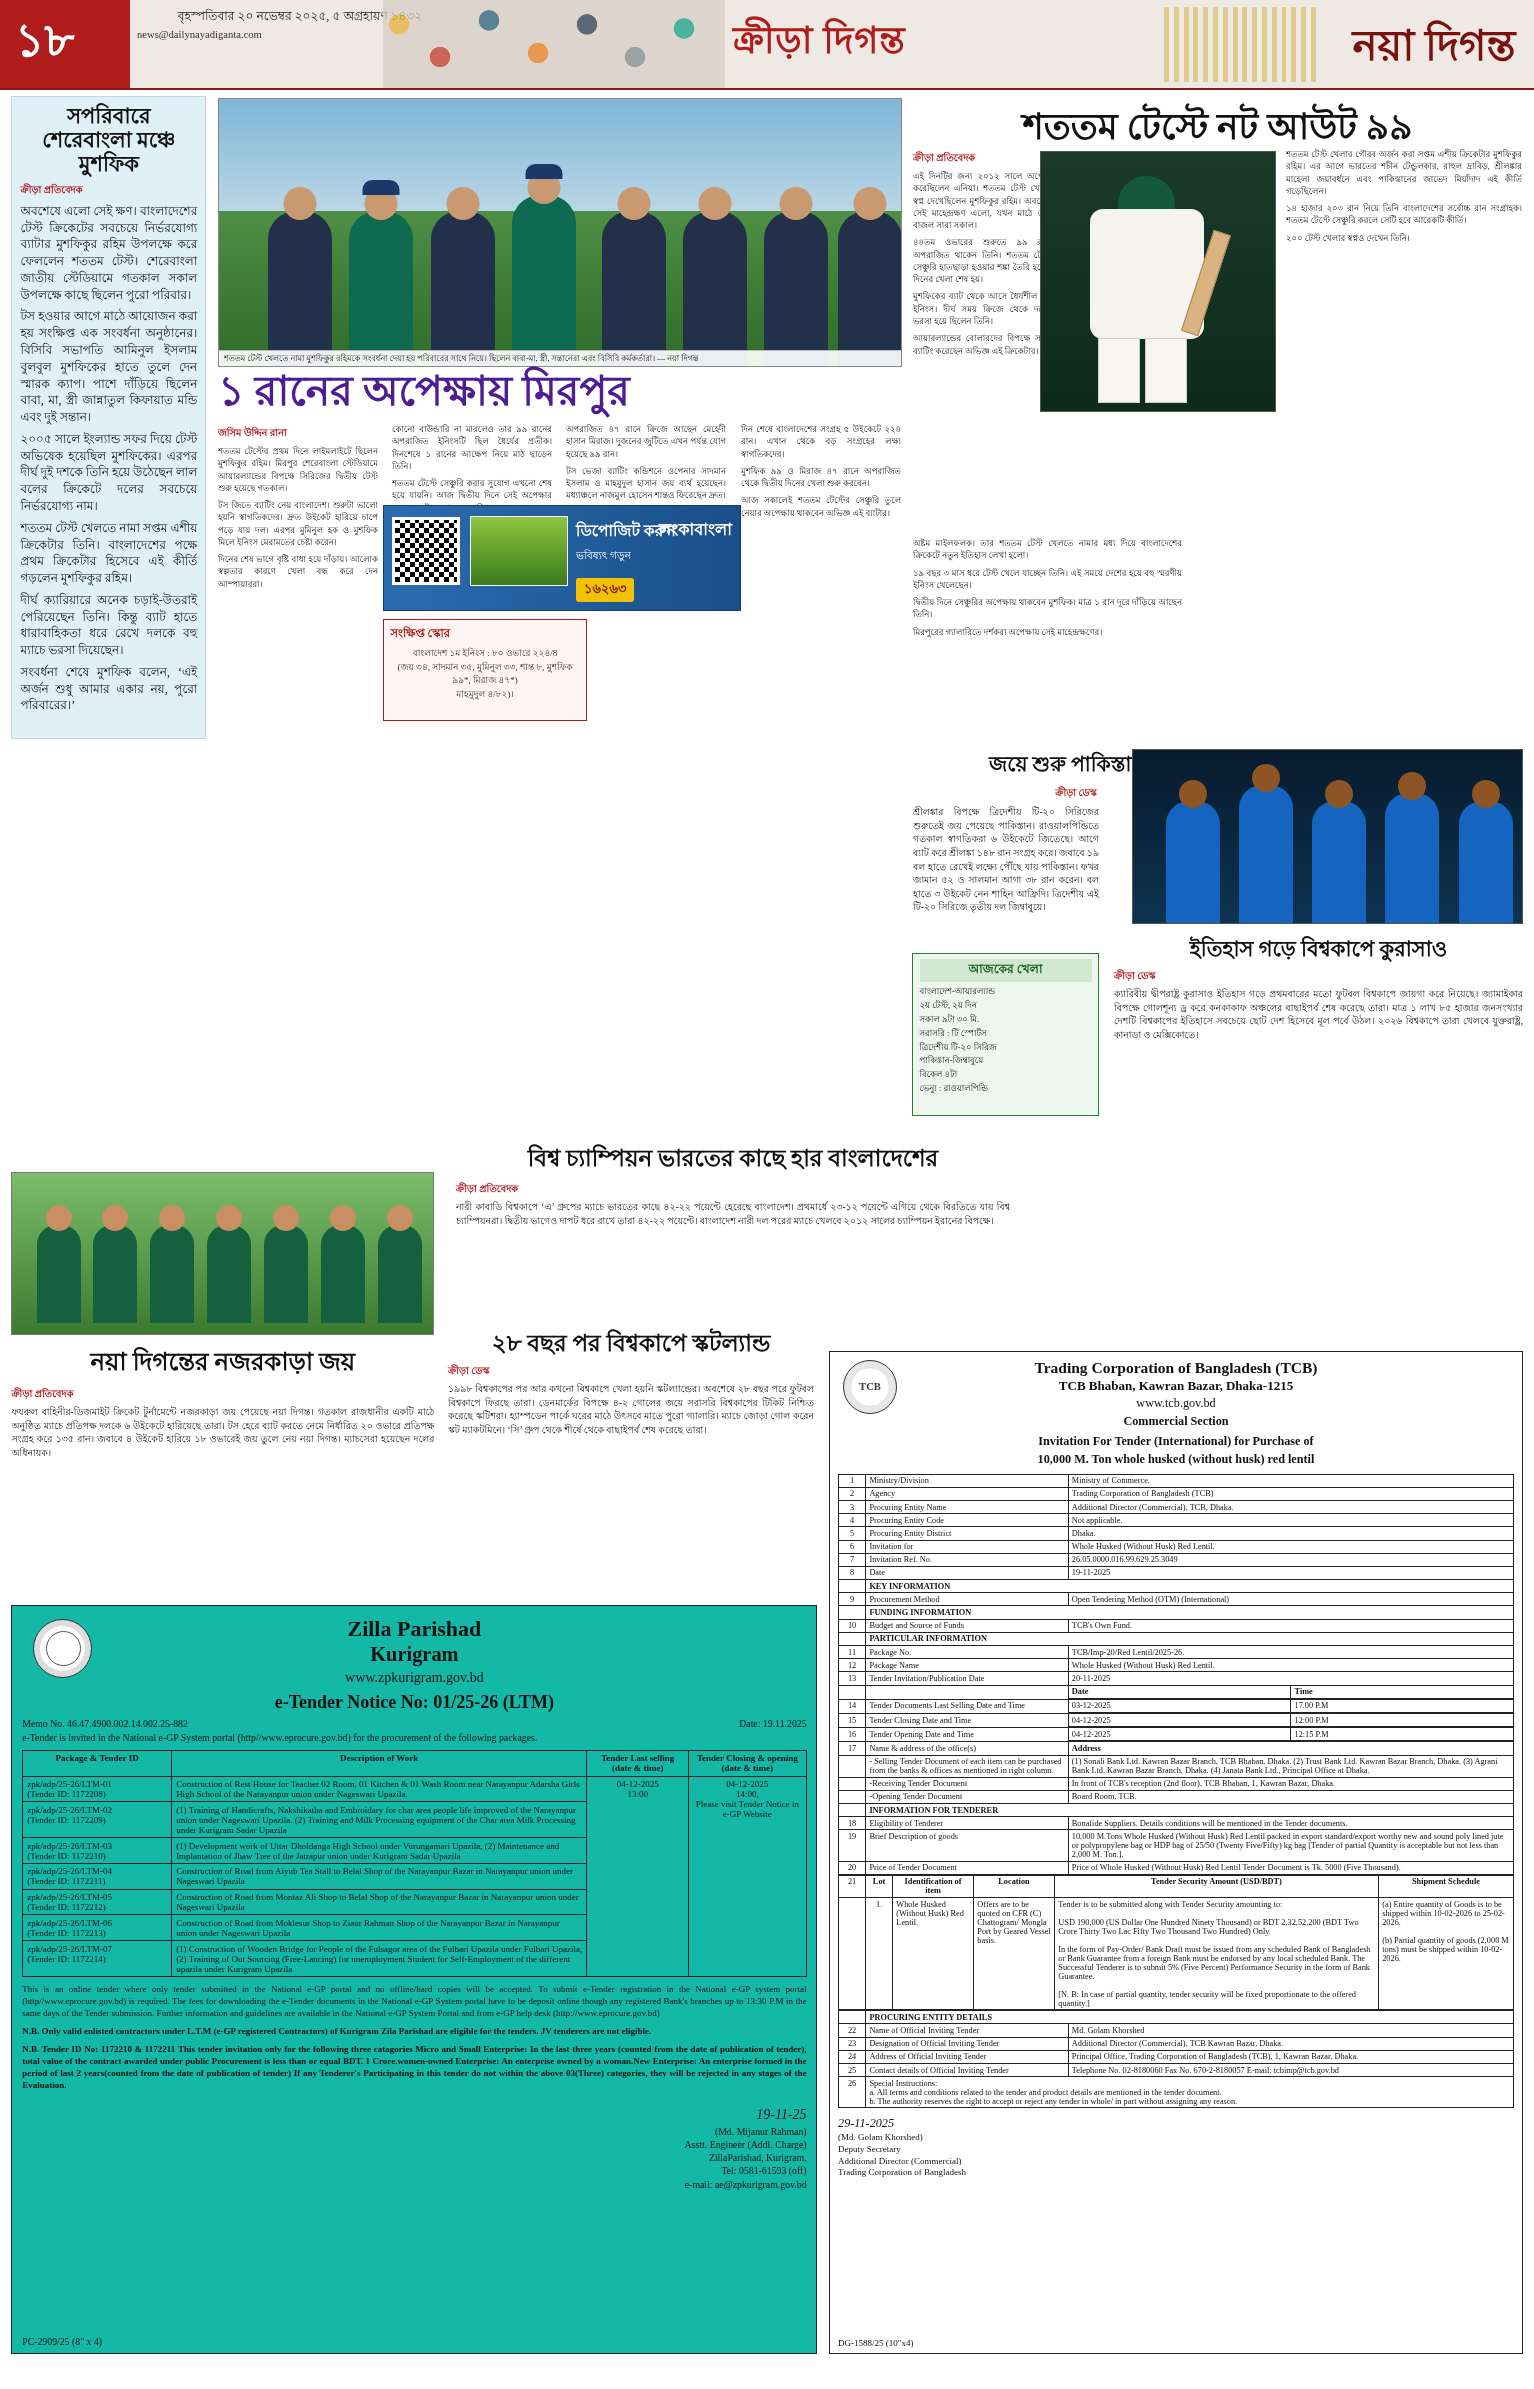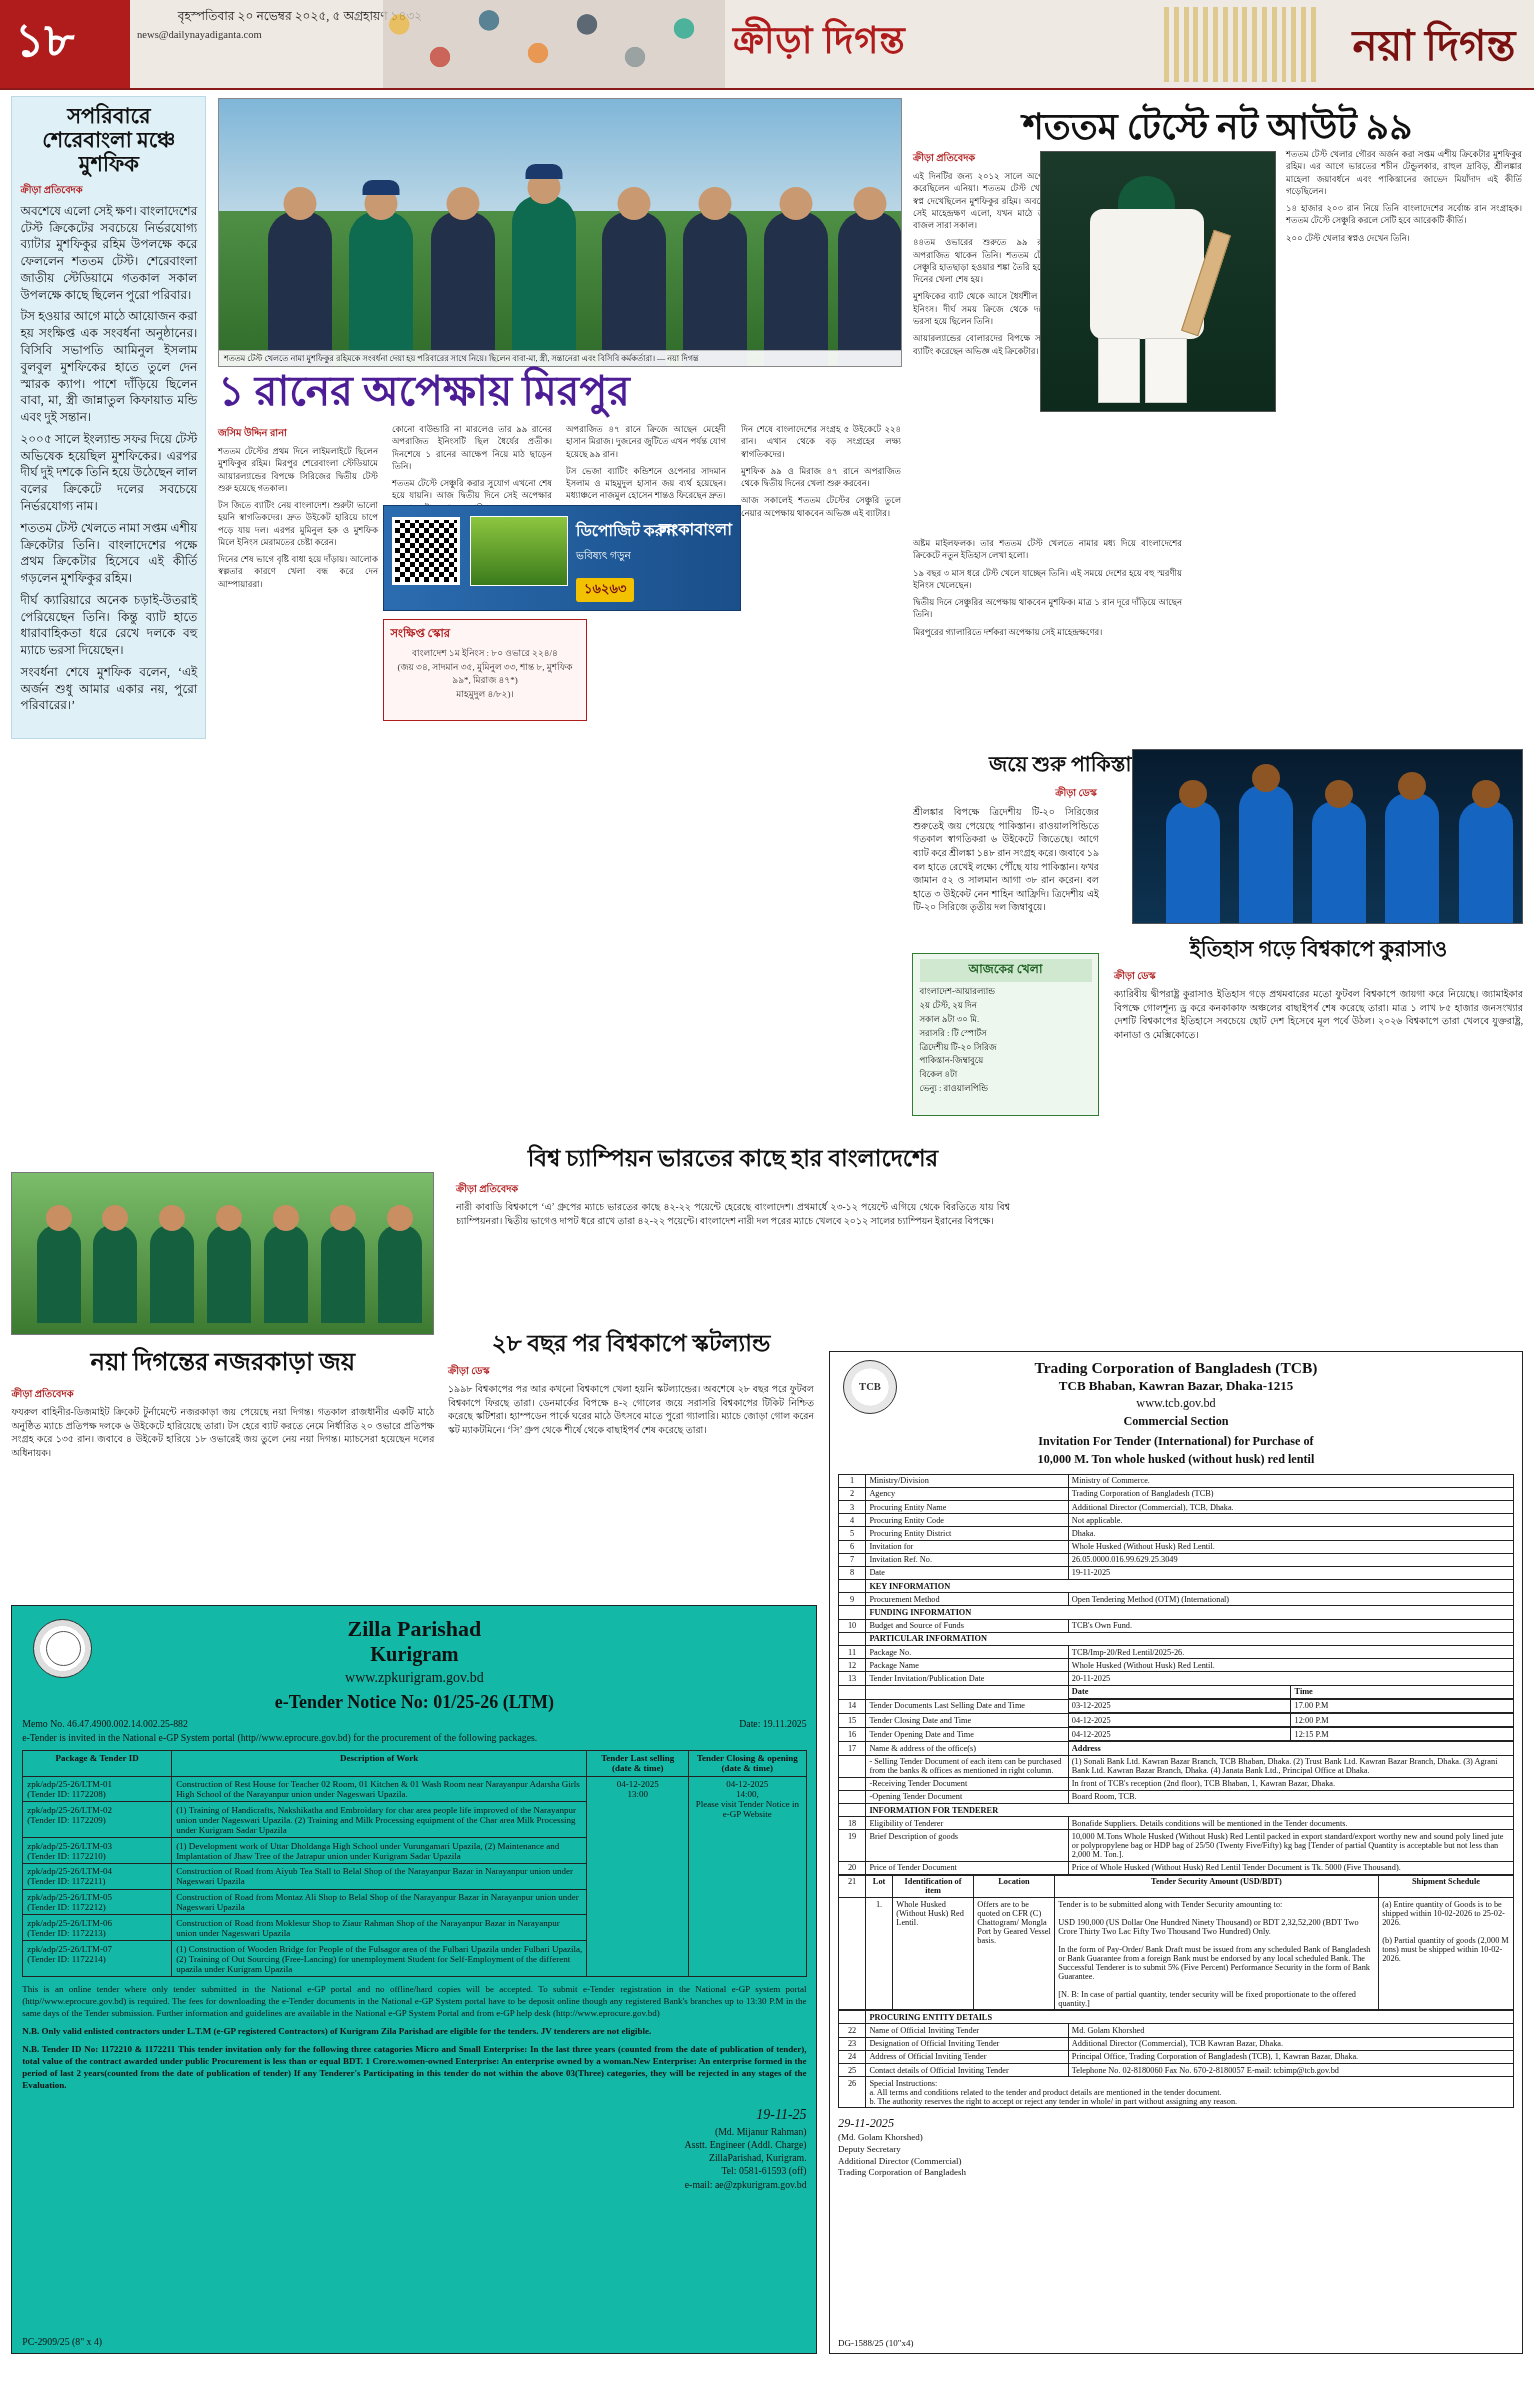--- a/index.html
+++ b/index.html
@@ -342,21 +342,21 @@
     <div class="txt">
       <div class="l1 bn">ডিপোজিট করুন</div>
       <div class="l2 bn">ভবিষ্যৎ গড়ুন</div>
     </div>
     <div style="position:absolute;right:8.1px;top:11.4px;font-size:16.3px;font-weight:bold;" class="bn">লংকাবাংলা</div>
     <div class="badge bn">১৬২৬৩</div>
   </div>
 
   <div class="box scorebox">
     <h4 class="bn">সংক্ষিপ্ত স্কোর</h4>
-    <p class="bn">বাংলাদেশ ১ম ইনিংস : ৮০ ওভারে ২২৪/৪</p>
+    <p class="bn">বাংলাদেশ ১ম ইনিংস : ৮০ ওভারে ২২৪/8</p>
     <p class="bn">(জয় ৩৪, সাদমান ৩৫, মুমিনুল ৩৩, শান্ত ৮, মুশফিক ৯৯*, মিরাজ ৪৭*)</p>
     <p class="bn">মাহমুদুল ৪/৮২)।</p>
   </div>
 
   <div class="box righthead bn">শততম টেস্টে নট আউট ৯৯</div>
 
   <div class="box rcol" style="left:913px; top:148px; height:383px;">
     <div class="byline bn">ক্রীড়া প্রতিবেদক</div>
     <p class="t bn">এই দিনটির জন্য ২০১২ সালে অপেক্ষা করেছিলেন এনিয়া। শততম টেস্ট খেলার স্বপ্ন দেখেছিলেন মুশফিকুর রহিম। অবশেষে সেই মাহেন্দ্রক্ষণ এলো, যখন মাঠে তাল বাজল সারা সকাল।</p>
     <p class="t bn">৪৪তম ওভারের শুরুতে ৯৯ রানে অপরাজিত থাকেন তিনি। শততম টেস্টে সেঞ্চুরি হাতছাড়া হওয়ার শঙ্কা তৈরি হলেও দিনের খেলা শেষ হয়।</p>

